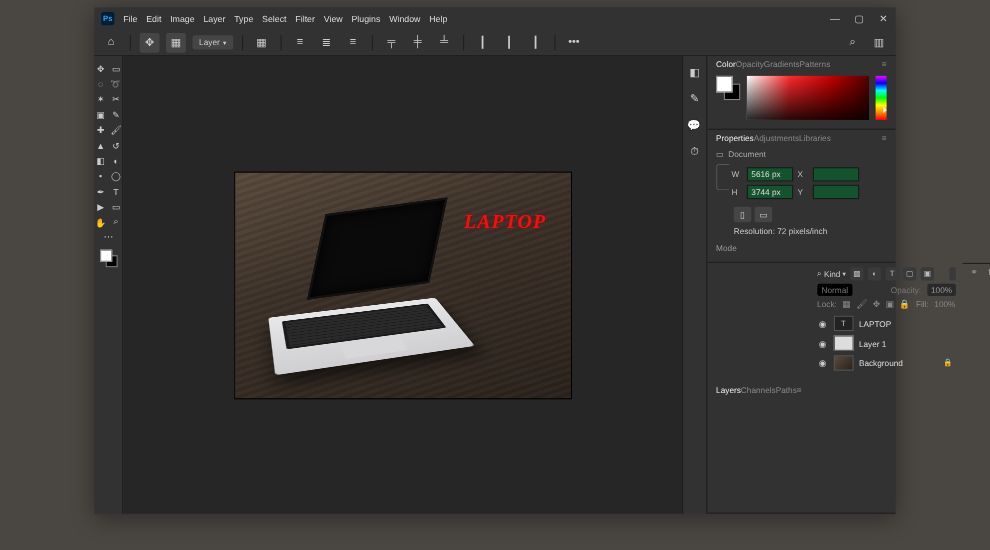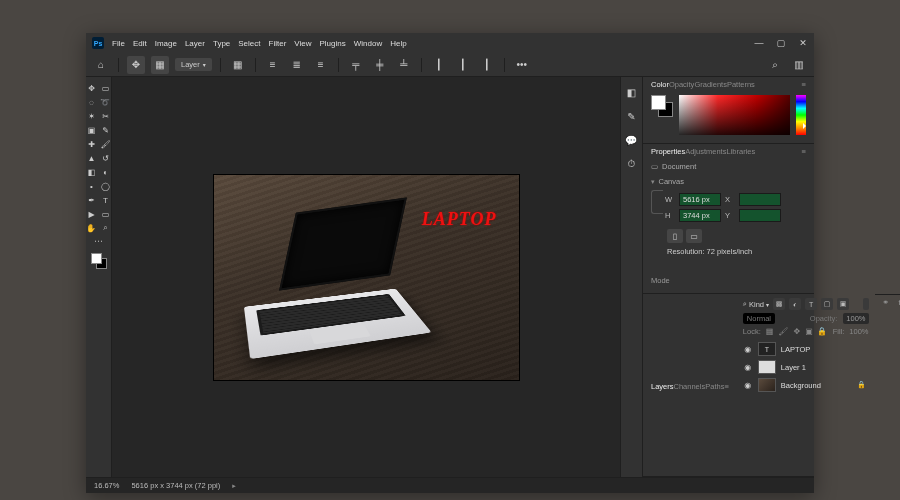--- a/index.html
+++ b/index.html
@@ -1,17 +1,17 @@
 <!DOCTYPE html>
 <html><head>
 <meta charset="utf-8">
 <style>
   * { box-sizing: border-box; margin: 0; padding: 0; font-family: "Segoe UI", Arial, sans-serif; }
   body { background: #4a4642; width: 900px; height: 500px; overflow: hidden; }
-  .app { position: absolute; left: 86px; top: 33px; width: 728px; height: 460px; background: #323232; display: flex; flex-direction: column; box-shadow: 0 4px 20px rgba(0,0,0,.4); }
+  .app { position: absolute; left: 86px; top: 7px; width: 728px; height: 460px; background: #323232; display: flex; flex-direction: column; box-shadow: 0 4px 20px rgba(0,0,0,.4); }
 
   
   .menubar { height: 20px; background: #323232; display: flex; align-items: center; padding: 0 6px; gap: 8px; font-size: 8px; color: #ddd; }
   .ps-icon { width: 12px; height: 12px; background: #001e36; color: #31a8ff; font-weight: bold; font-size: 7px; display: flex; align-items: center; justify-content: center; border-radius: 2px; }
   .menubar .menu-item { cursor: default; }
   .window-controls { margin-left: auto; display: flex; gap: 12px; color: #ccc; font-size: 9px; }
   .window-controls span { width: 10px; text-align: center; }
 
   
   .optbar { height: 24px; background: #323232; border-bottom: 1px solid #1f1f1f; display: flex; align-items: center; padding: 0 6px; gap: 6px; }
@@ -77,21 +77,21 @@
   .prop-body { padding:4px 8px 8px; }
   .prop-row { display:flex; align-items:center; gap:4px; margin:3px 0; }
   .prop-row .lbl { width:10px; color:#bbb; }
   .prop-row input { width:42px; height:13px; background:#14532d; border:1px solid #1a1a1a; color:#ddd; font-size:7.5px; padding:0 3px;}
   .prop-sub { color:#aaa; padding:2px 0 4px; display:flex; align-items:center; gap:4px;}
   .prop-sub .chev{font-size:7px;color:#888;}
   .linkicon{width:12px;height:24px;border:1px solid #555;border-right:none;border-radius:3px 0 0 3px; margin-right:2px;}
   .twobtn { display:flex; gap:3px; margin:4px 0 4px 16px;}
   .twobtn span{width:16px;height:14px;background:#454545;border-radius:2px;display:flex;align-items:center;justify-content:center;font-size:8px;}
   .res-line{font-size:7.5px;color:#ccc;margin-left:16px;}
-  .mode-line{font-size:7.5px;color:#999;margin-top:20px;}
+  .mode-line{font-size:7.5px;color:#999;margin-top:6px;}
 
   
   .layers-body { padding:4px 6px 2px; }
   .layers-filter { display:flex; align-items:center; gap:4px; margin-bottom:3px;}
   .layers-filter .kind{font-size:7.5px;color:#ccc; display:flex;align-items:center;gap:2px;}
   .layers-filter .ficon{width:12px;height:12px;background:#3a3a3a;border-radius:2px;display:flex;align-items:center;justify-content:center;font-size:7px;color:#bbb;}
   .layers-filter .toggle{margin-left:auto;width:6px;height:12px;background:#3a3a3a;border-radius:2px;}
   .blend-row{display:flex;align-items:center;gap:6px;font-size:7.5px;color:#777;margin-bottom:3px;}
   .blend-row .dd{padding:1px 4px;background:#000000;border-radius:2px;}
   .blend-row .opv{background:#2a2a2a;padding:1px 3px;border-radius:2px;color:#999;}
@@ -264,24 +264,20 @@
 
       <div class="panel">
         <div class="panel-tabs">
           <span class="ptab active">Properties</span>
           <span class="ptab">Adjustments</span>
           <span class="ptab">Libraries</span>
           <span class="pmenu">≡</span>
         </div>
         <div class="prop-body">
           <div class="prop-sub">▭ <span>Document</span></div>
-          <div class="prop-sub">
-              <span class="chev">▾</span>
-              <span>Canvas</span>
-            </div>
           <div style="display:flex;">
             <div class="linkicon"></div>
             <div style="flex:1;">
               <div class="prop-row">
                 <span class="lbl">W</span>
                 <input value="5616 px" style="">
                 <span class="lbl">X</span>
                 <input value="" style="">
               </div>
               <div class="prop-row">
@@ -358,19 +354,14 @@
           <span>◑</span>
           <span>▣</span>
           <span>▦</span>
           <span>🗑</span>
         </div>
       </div>
 
     </div>
   </div>
 
-  <div class="statusbar">
-    <span>16.67%</span>
-    <span>5616 px x 3744 px (72 ppi)</span>
-    <span class="chev">▸</span>
-  </div>
 
 </div>
 
 </body></html>

